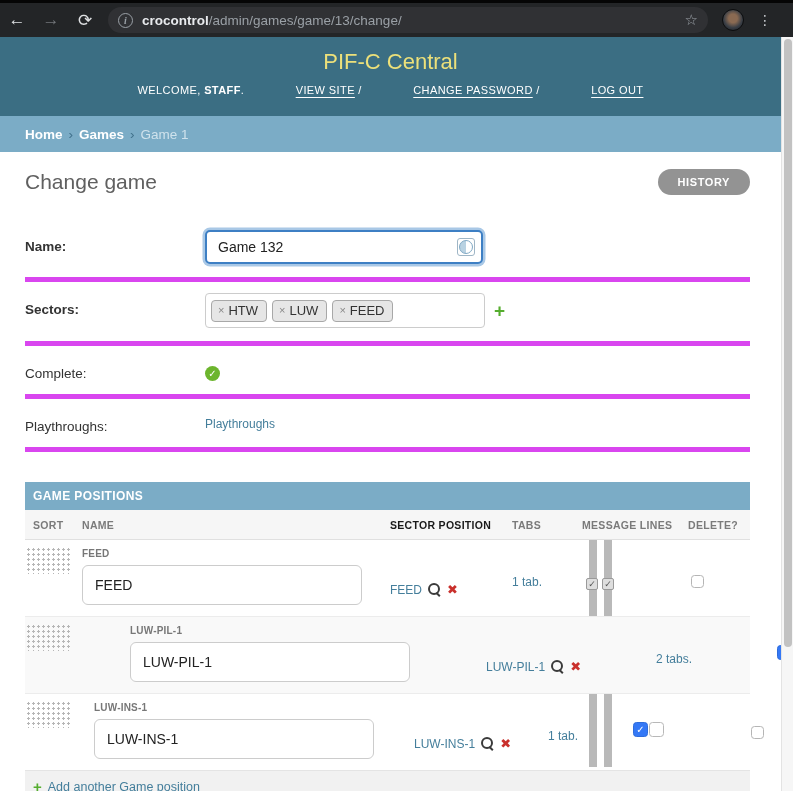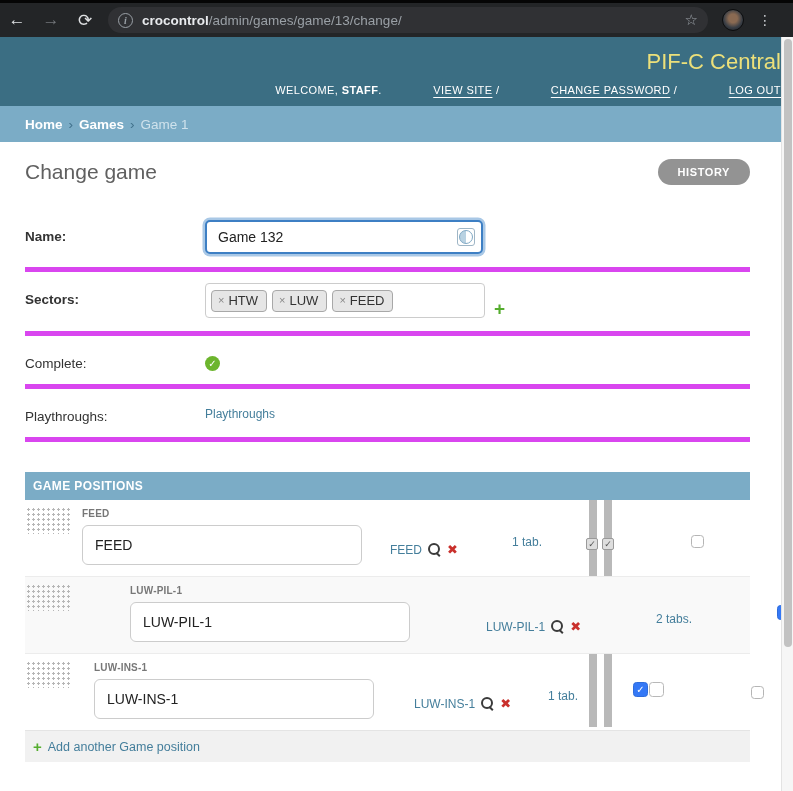--- a/index.html
+++ b/index.html
@@ -19,42 +19,42 @@
   .avatar { width:22px; height:22px; border-radius:50%; margin-left:14px; background:radial-gradient(circle at 50% 42%, #8a6a52 0 28%, #3a3f46 60%, #14161a 100%); border:1px solid #0c0d0e; }
   .dots { margin-left:12px; color:#c7cace; font-size:14px; letter-spacing:0; line-height:5px; text-align:center; width:18px; }
 
   
   .scrollbar { position:absolute; top:37px; right:0; width:12px; height:754px; background:#f6f6f6; border-left:1px solid #e3e3e3; }
   .scroll-thumb { position:absolute; top:2px; left:1.5px; width:8px; height:608px; background:#c2c2c2; border-radius:5px; }
 
   
   .page { position:absolute; top:37px; left:0; width:781px; height:754px; background:#fff; overflow:hidden; }
 
-  .app-header { height:69px; background:#3b6e83; text-align:right; padding-top:12px; }
+  .app-header { height:79px; background:#3b6e83; text-align:center; padding-top:12px; }
   .app-title { color:#ece07a; font-size:22px; font-weight:normal; }
   .user-tools { margin-top:9px; color:#fff; font-size:11px; letter-spacing:.4px; }
   .user-tools b { font-weight:bold; }
   .user-tools a { color:#fff; text-decoration:underline; text-underline-offset:3px; cursor:pointer;margin-left:48px; }
 
   .breadcrumb { height:36px; background:#7bacc6; display:flex; align-items:center; padding-left:25px; font-size:13.5px; }
   .breadcrumb .crumb { color:#fff; font-weight:bold; cursor:pointer; }
   .breadcrumb .sep { color:#41718c; margin:0 6px; }
   .breadcrumb .current { color:#cfe2ec; font-weight:normal; }
 
   .content { padding:0 31px 0 25px; }
 
   .title-row { display:flex; align-items:center; margin-top:17px; }
   .page-title { font-size:21px; color:#606060; font-weight:normal; }
   .history-btn { margin-left:auto; background:#939393; color:#fff; font-size:11px; font-weight:bold; letter-spacing:.6px; border:none; border-radius:14px; padding:7px 20px; cursor:pointer; }
 
   .form { margin-top:24px; }
   .form-row { display:flex; border-bottom:5px solid #d946ef; padding:11px 0 13px 0; align-items:flex-start; }
   .form-row .flabel { width:180px; font-size:13.5px; color:#333; padding-top:9px; }
   .form-row .flabel.req { font-weight:bold; }
-  .fvalue { display:flex; align-items:flex-end; }
+  .fvalue { display:flex; align-items:center; }
 
   .name-input-wrap { position:relative; }
   .name-input { width:278px; height:34px; border:2px solid #3d7fc4; box-shadow:0 0 0 2.5px #a9c8e6; border-radius:5px; font-size:14px; color:#222; padding:0 30px 0 11px; outline:none; font-family:inherit; }
   .ext-icon { position:absolute; right:8px; top:8px; width:18px; height:18px; border:1px solid #9fb6c6; border-radius:3px; display:flex; align-items:center; justify-content:center; }
   .ext-icon::before { content:""; width:12px; height:12px; border:1.5px solid #7fa8c4; border-radius:50%; background:linear-gradient(90deg,#b9d2e2 0 50%,transparent 50%); }
 
   .sector-box { width:280px; min-height:35px; border:1px solid #ccc; border-radius:4px; background:#fff; display:flex; align-items:center; padding:4px 5px; gap:5px; }
   .tag { background:#e6e6e6; border:1px solid #a8a8a8; border-radius:4px; font-size:13px; color:#333; padding:2px 8px 3px 6px; display:flex; align-items:center; cursor:default; }
   .tag .x { color:#888; margin-right:4px; font-size:11px; cursor:pointer; }
   .add-plus { color:#55ad2e; font-size:19px; font-weight:bold; margin-left:9px; cursor:pointer; line-height:1; }
@@ -190,20 +190,28 @@
         <div class="flabel">Playthroughs:</div>
         <div class="fvalue" style="padding-top:7px;">
             <a class="blue-link">Playthroughs</a>
           </div>
       </div>
     </div>
 
     <div class="module">
       <div class="module-title">GAME POSITIONS</div>
 
+      <div class="thead">
+        <span class="th">SORT</span>
+        <span class="th">NAME</span>
+        <span class="th sorted">SECTOR POSITION</span>
+        <span class="th">TABS</span>
+        <span class="th">MESSAGE LINES</span>
+        <span class="th">DELETE?</span>
+      </div>
 
       <div class="tbody">
         <div class="vbar b1"></div>
         <div class="vbar b2"></div>
 
         <div class="trow">
           <div>
               <div class="drag-handle"></div>
             </div>
           <div class="cell-name">

